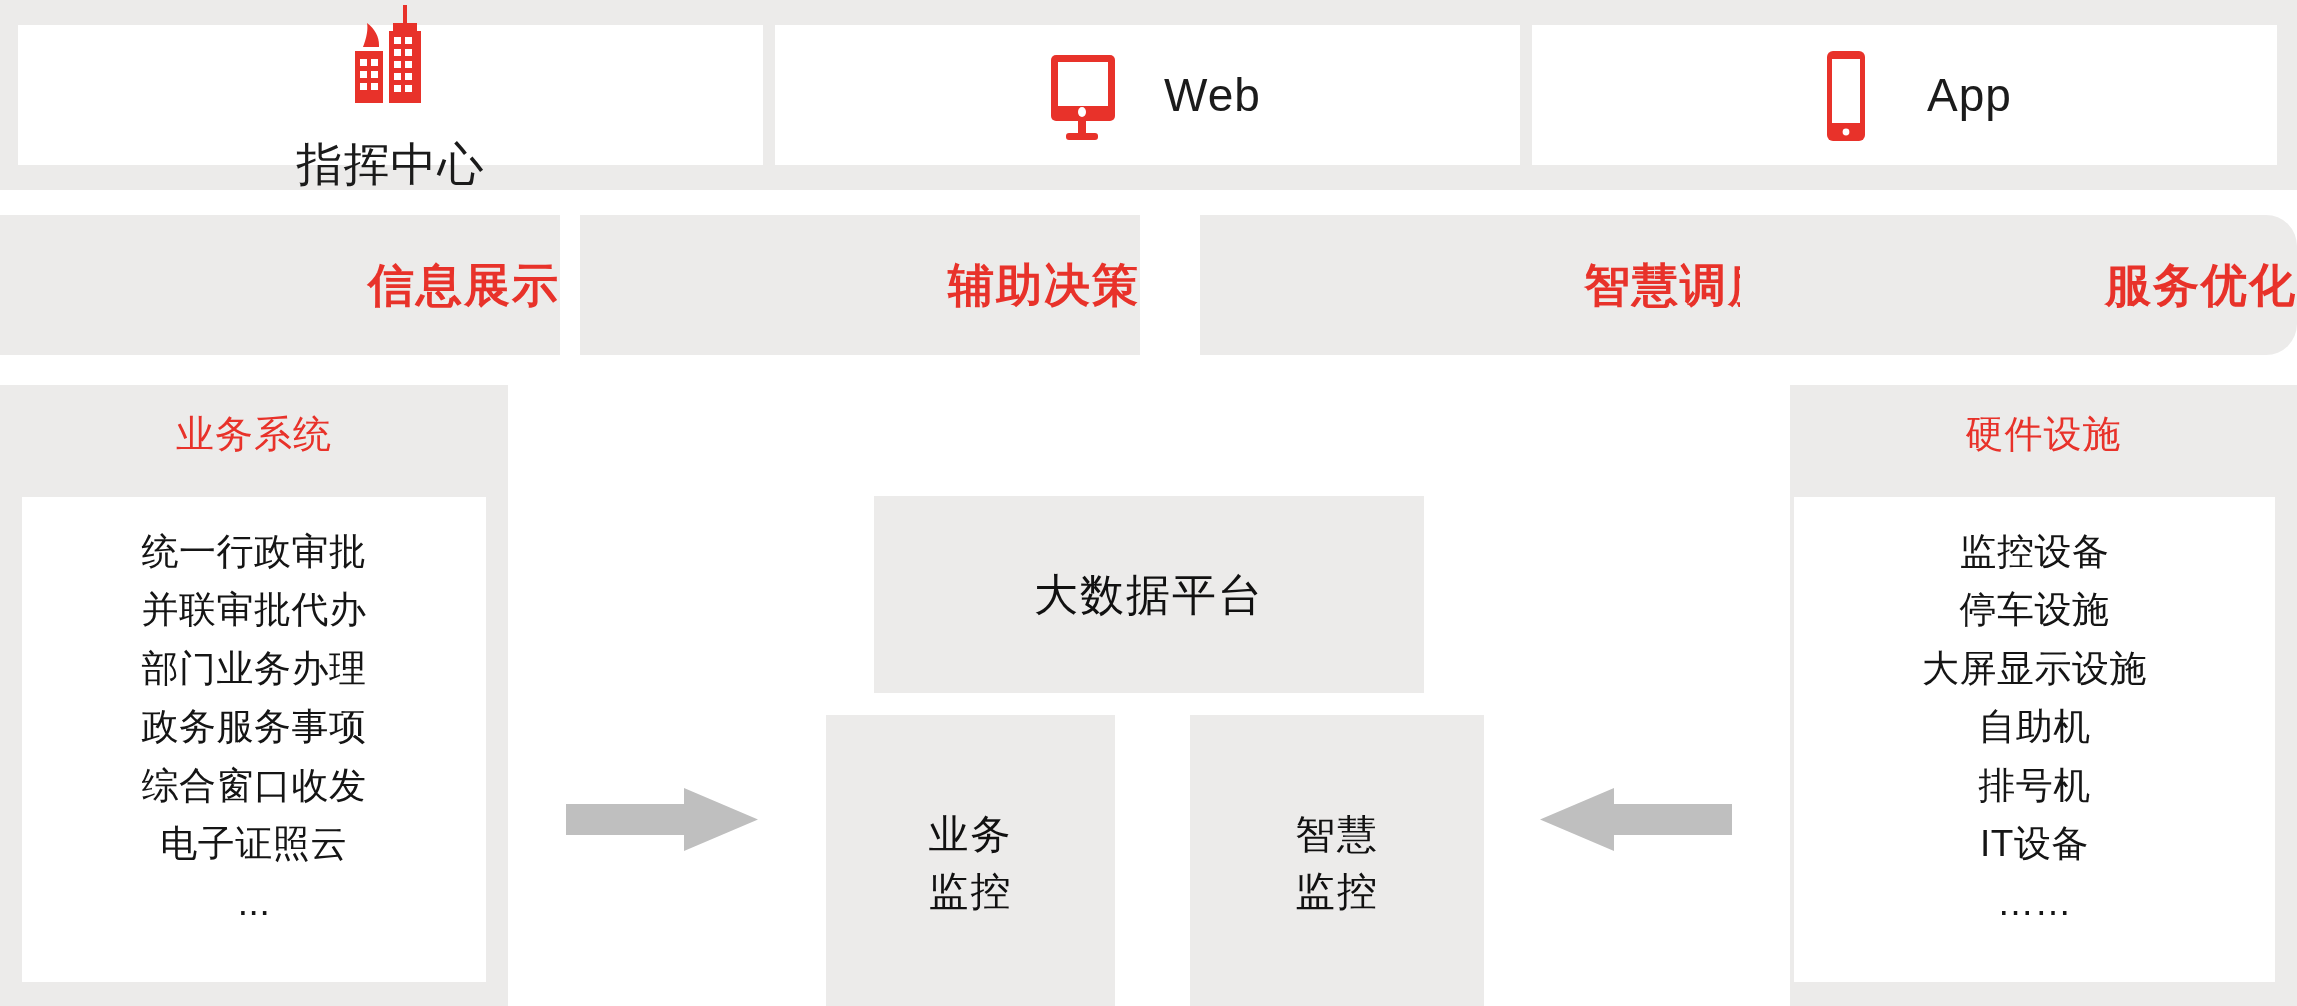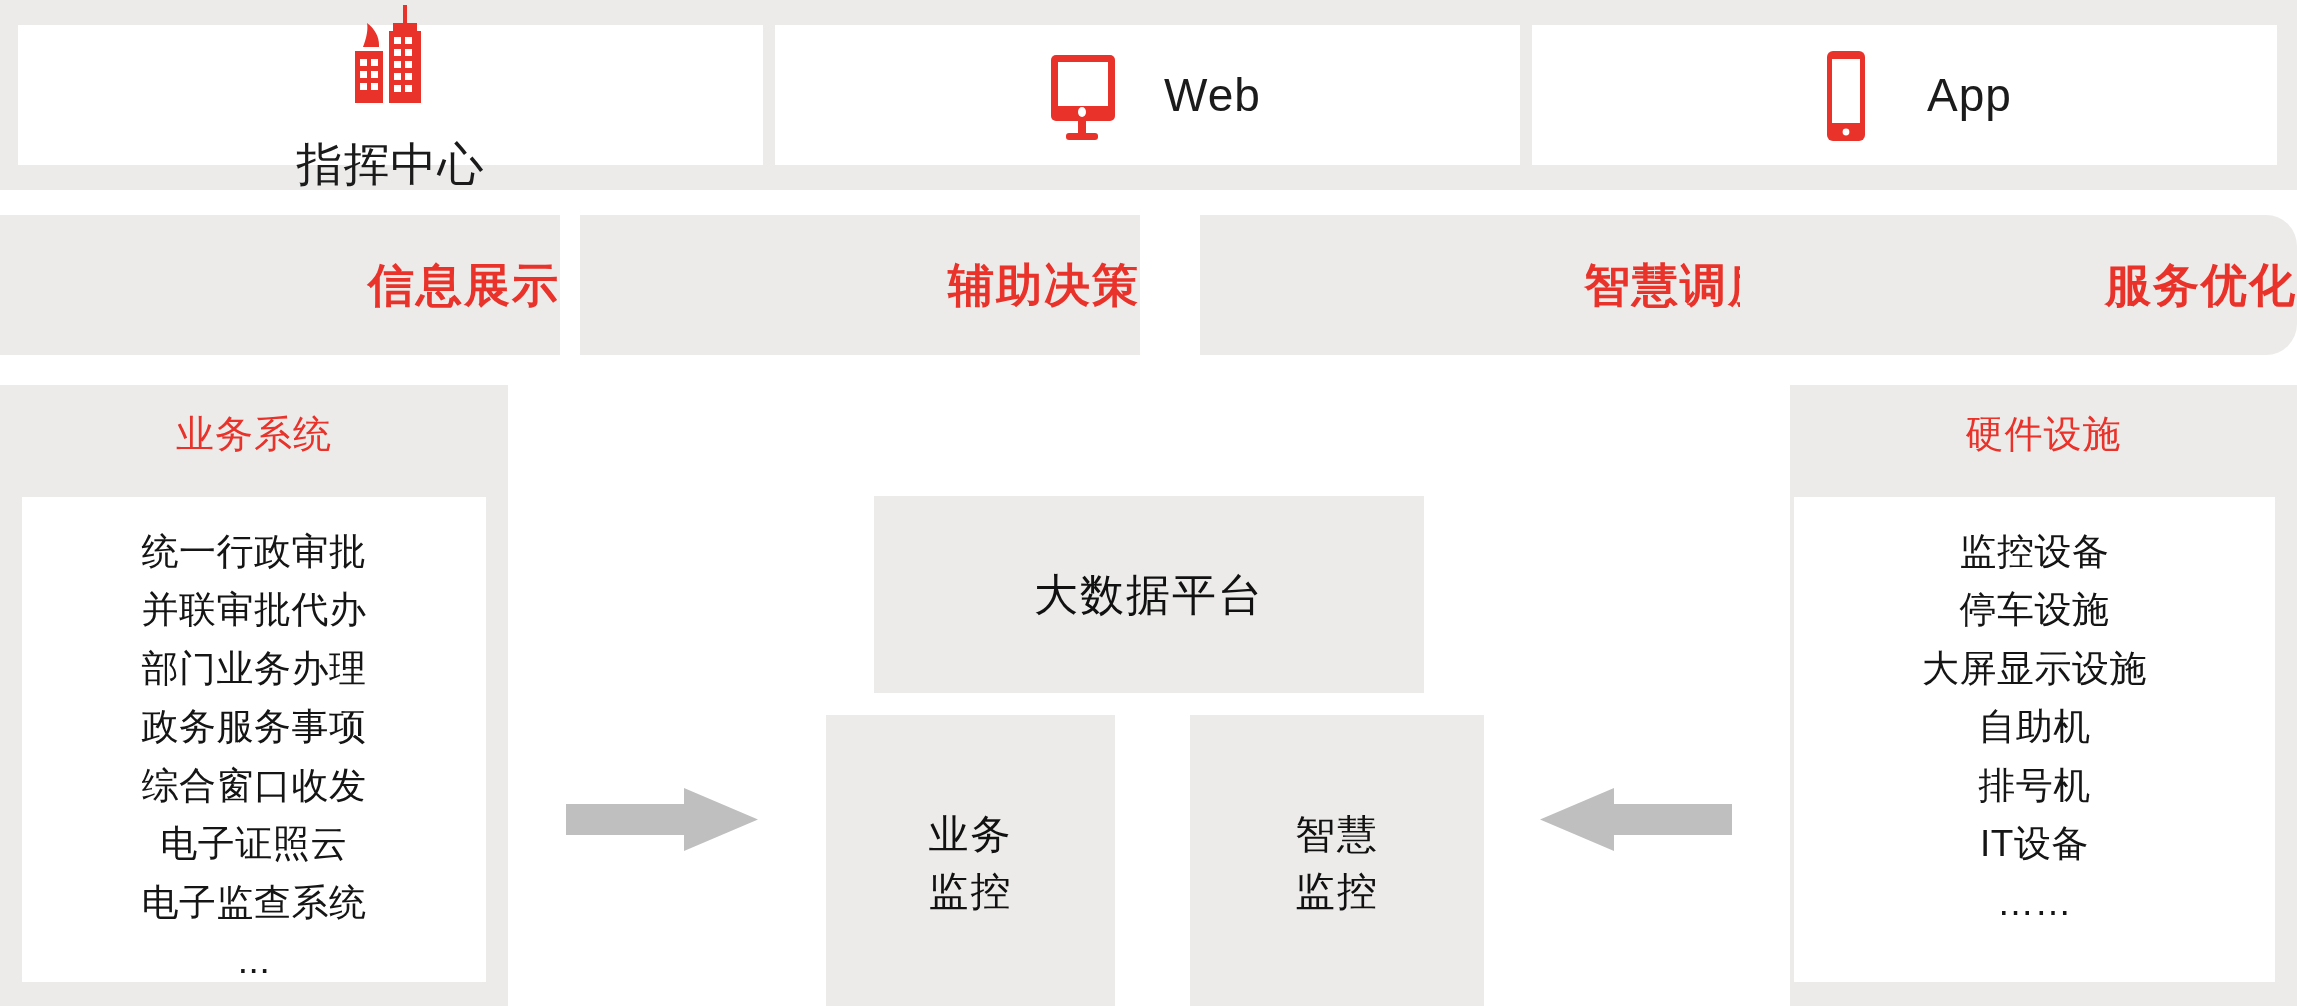--- a/index.html
+++ b/index.html
@@ -163,21 +163,20 @@
 
 <div class="side-panel abs" id="panel-business">
   <div class="panel-title">业务系统</div>
   <div class="panel-card">
     <div class="panel-item">统一行政审批</div>
     <div class="panel-item">并联审批代办</div>
     <div class="panel-item">部门业务办理</div>
     <div class="panel-item">政务服务事项</div>
     <div class="panel-item">综合窗口收发</div>
     <div class="panel-item">电子证照云</div>
-    <div class="panel-item">电子监查系统</div>
     <div class="panel-item">...</div>
   </div>
 </div>
 
 <div class="side-panel abs" id="panel-hardware">
   <div class="panel-title">硬件设施</div>
   <div class="panel-card">
     <div class="panel-item">监控设备</div>
     <div class="panel-item">停车设施</div>
     <div class="panel-item">大屏显示设施</div>

